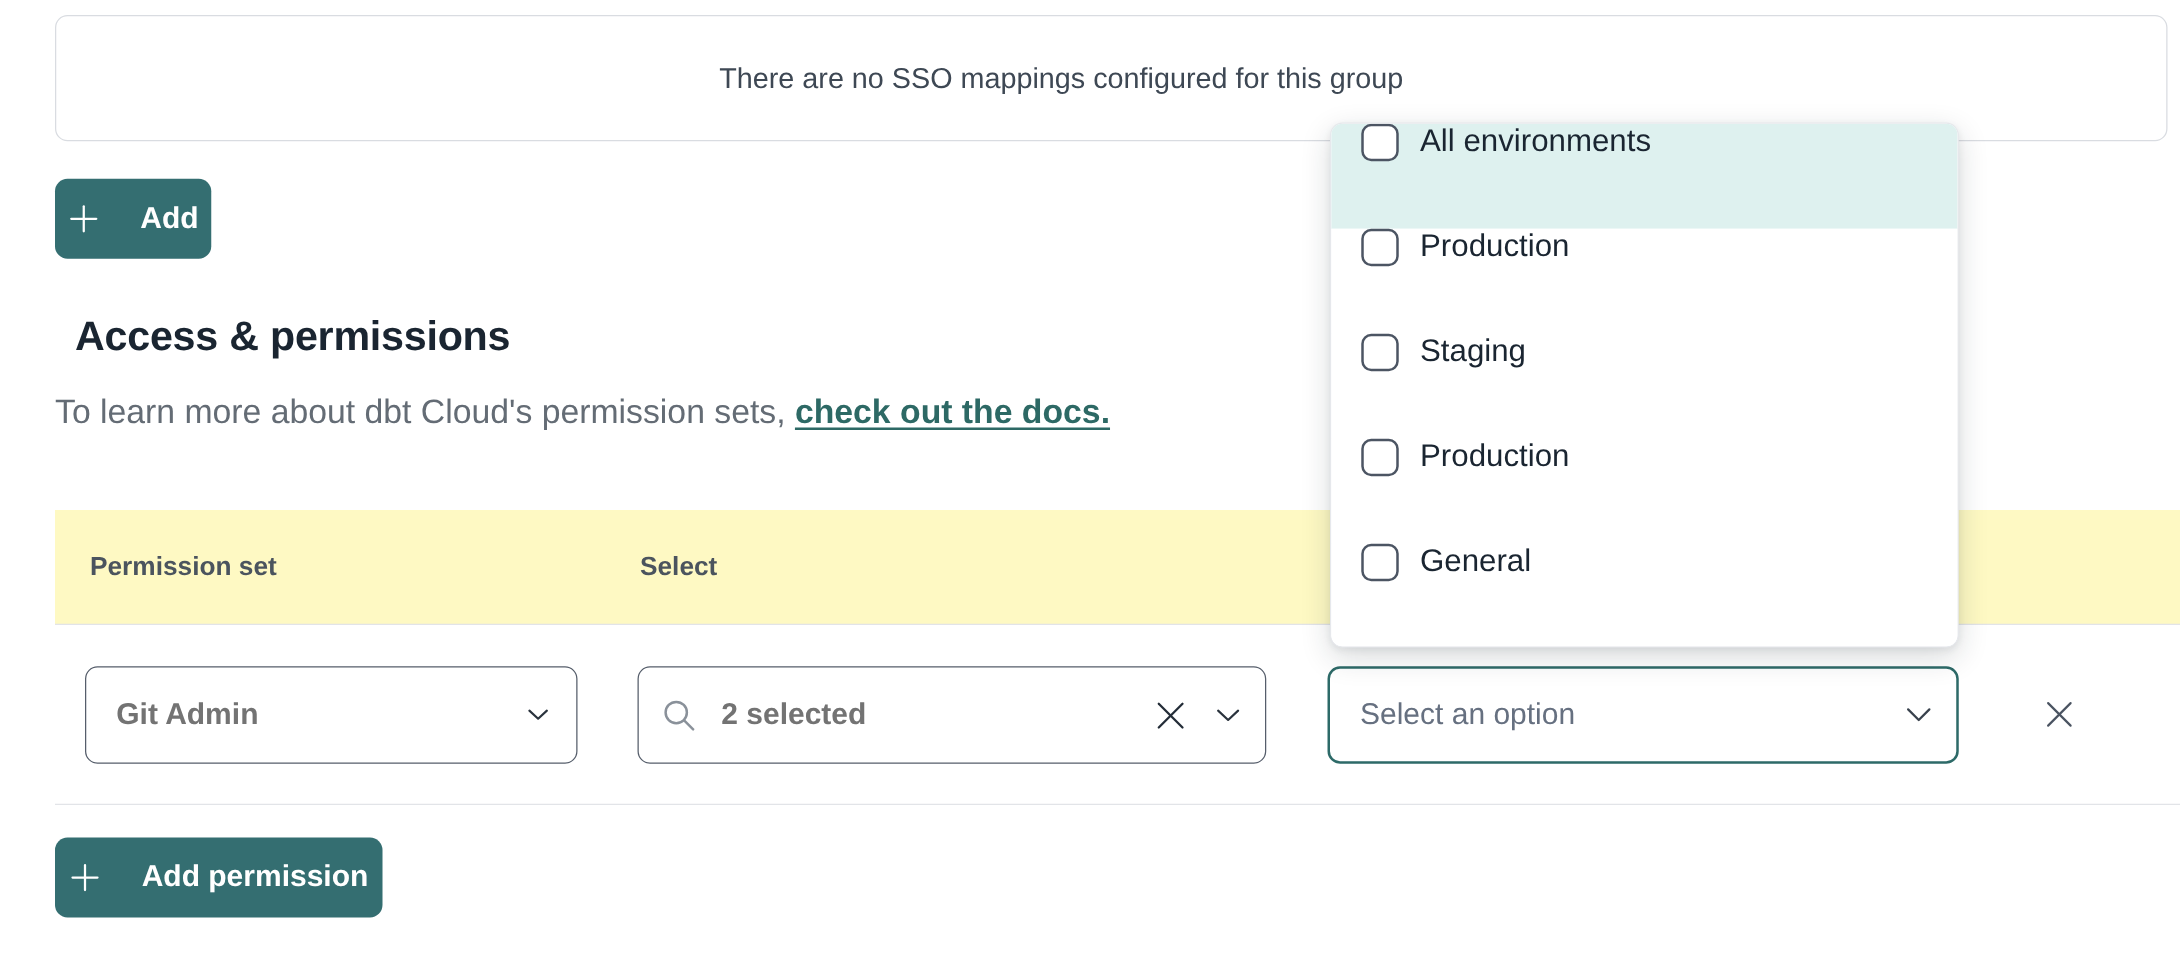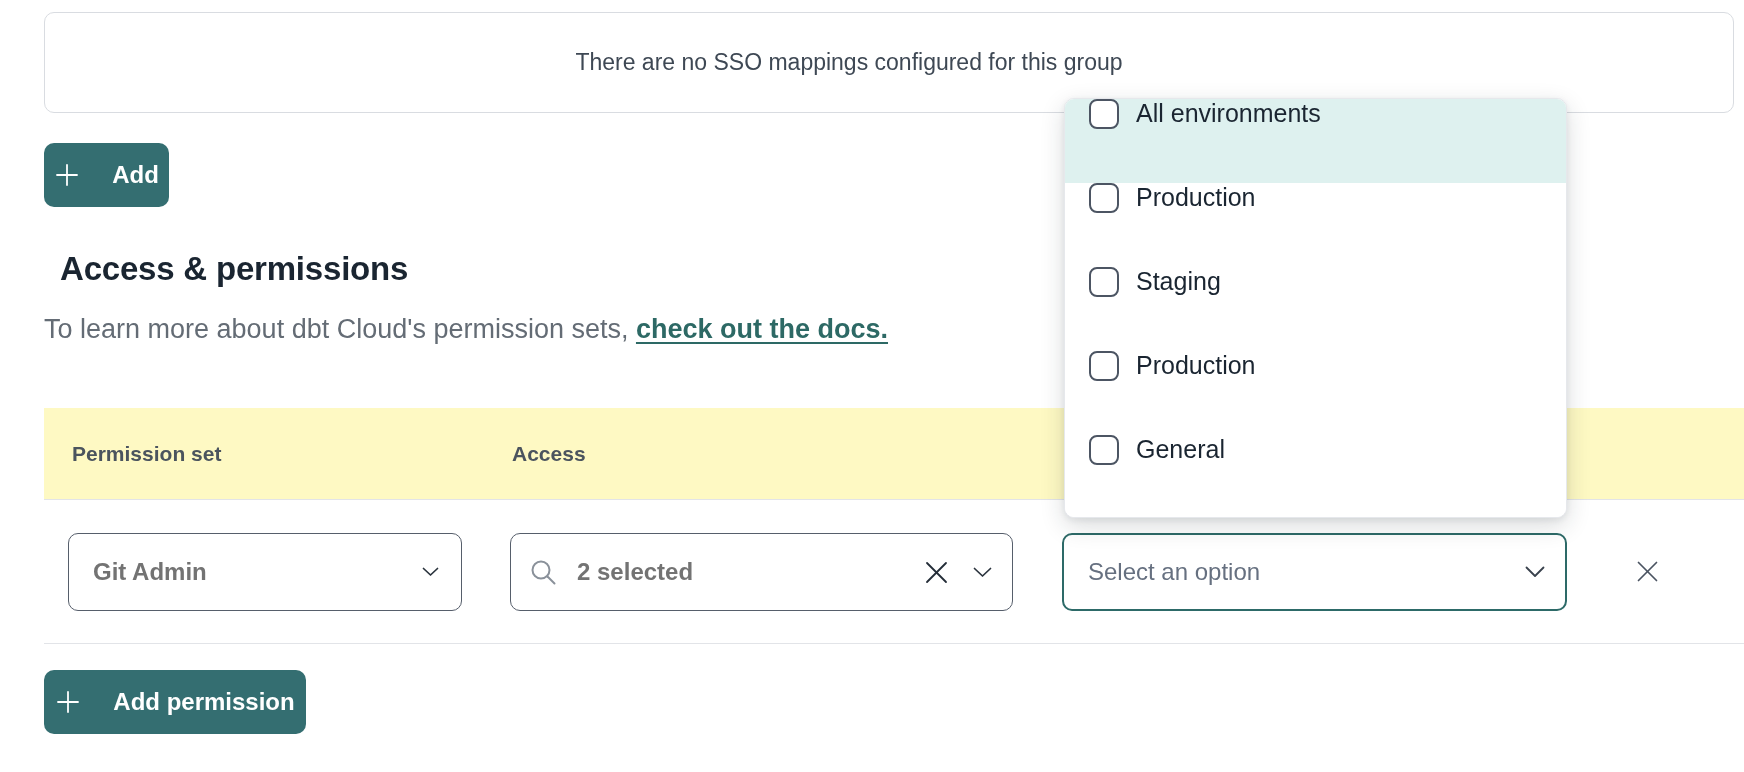--- a/index.html
+++ b/index.html
@@ -92,21 +92,21 @@
     </span>
     <span>Add</span>
   </button>
 
   <h1 class="section-title">Access &amp; permissions</h1>
 
   <p class="section-desc"><span>To learn more about dbt Cloud's permission sets, </span><a href="#">check out the docs.</a></p>
 
   <div class="table-header">
     <span class="col-label col-permission">Permission set</span>
-    <span class="col-label col-project">Access</span>
+    <span class="col-label col-project">Select</span>
   </div>
 
   <div class="select select-permission">
     <span class="select-value">Git Admin</span>
     <span class="spacer"></span>
     <span class="chevron-icon">
       <svg width="17" height="10" viewBox="0 0 17 10" fill="none" stroke="#2a333d" stroke-width="1.7" stroke-linecap="round" stroke-linejoin="round">
         <path d="M1.5 1.5 L8.5 8 L15.5 1.5"></path>
       </svg>
     </span>

